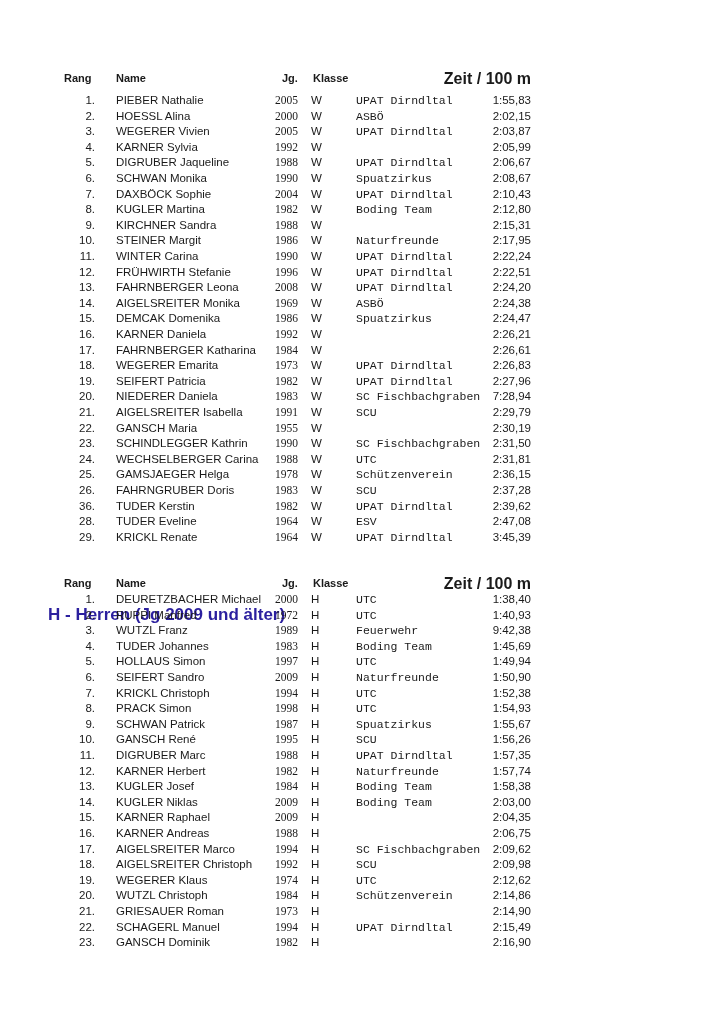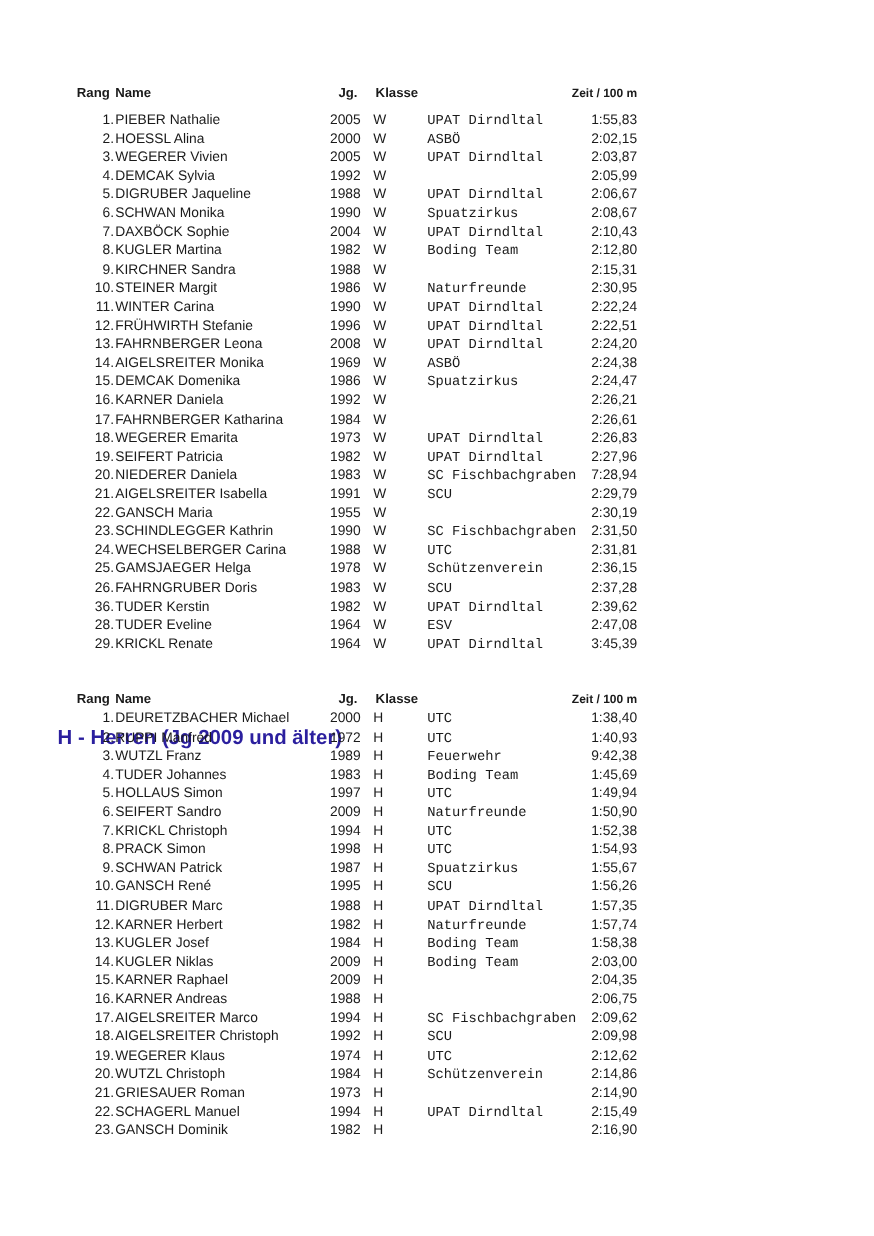--- a/index.html
+++ b/index.html
@@ -5,28 +5,28 @@
   html, body { margin: 0; padding: 0; background: #ffffff; }
   body {
     width: 728px; height: 1030px; position: relative; overflow: hidden;
     font-family: "Liberation Sans", sans-serif; color: #1a1a1a; font-size: 11.5px;
   }
   .section { position: absolute; left: 0; width: 728px; }
   .hdr, .row { position: absolute; left: 0; width: 608px; height: 15.6px; line-height: 15.6px; white-space: nowrap; }
   .hdr { font-weight: bold; font-size: 11px; }
   .c-rang { position: absolute; left: 64px; }
   .c-rank { position: absolute; left: 62px; width: 33px; text-align: right; }
-  .c-name { position: absolute; left: 96px; }
+  .c-name { position: absolute; left: 116px; }
   .c-jg-h { position: absolute; left: 282px; }
-  .c-jg { position: absolute; left: 275px; }
+  .c-jg { position: absolute; left: 275px; font-family: Liberation Serif, serif; }
   .c-sex { position: absolute; left: 311px; }
   .c-kl-h { position: absolute; left: 313px; }
   .c-club { position: absolute; left: 356px; font-family: Liberation Mono, monospace; }
   .c-time { position: absolute; right: 77px; text-align: center; }
-  .c-time-h { position: absolute; right: 77px; font-size: 10px; }
+  .c-time-h { position: absolute; right: 77px; font-size: 16px; }
   .sec-title { position: absolute; left: 48px; color: #2b1f9e; font-weight: bold; font-size: 17px; white-space: nowrap; margin-top: 44px; }
 </style>
 </head>
 <body>
 
 <div class="section" style="top:71px;">
   <div class="hdr" style="top:0;">
     <span class="c-rang">Rang</span>
     <span class="c-name">Name</span>
     <span class="c-jg-h">Jg.</span>
@@ -53,21 +53,21 @@
       <div class="row" style="top: 53.2px;">
         <span class="c-rank">3.</span>
         <span class="c-name">WEGERER Vivien</span>
         <span class="c-jg">2005</span>
         <span class="c-sex">W</span>
         <span class="c-club">UPAT Dirndltal</span>
         <span class="c-time">2:03,87</span>
       </div>
       <div class="row" style="top: 68.8px;">
         <span class="c-rank">4.</span>
-        <span class="c-name">DEMCAK Sylvia</span>
+        <span class="c-name">KARNER Sylvia</span>
         <span class="c-jg">1992</span>
         <span class="c-sex">W</span>
         <span class="c-club"></span>
         <span class="c-time">2:05,99</span>
       </div>
       <div class="row" style="top: 84.4px;">
         <span class="c-rank">5.</span>
         <span class="c-name">DIGRUBER Jaqueline</span>
         <span class="c-jg">1988</span>
         <span class="c-sex">W</span>
@@ -105,21 +105,21 @@
         <span class="c-sex">W</span>
         <span class="c-club"></span>
         <span class="c-time">2:15,31</span>
       </div>
       <div class="row" style="top: 162.4px;">
         <span class="c-rank">10.</span>
         <span class="c-name">STEINER Margit</span>
         <span class="c-jg">1986</span>
         <span class="c-sex">W</span>
         <span class="c-club">Naturfreunde</span>
-        <span class="c-time">2:30,95</span>
+        <span class="c-time">2:17,95</span>
       </div>
       <div class="row" style="top: 178px;">
         <span class="c-rank">11.</span>
         <span class="c-name">WINTER Carina</span>
         <span class="c-jg">1990</span>
         <span class="c-sex">W</span>
         <span class="c-club">UPAT Dirndltal</span>
         <span class="c-time">2:22,24</span>
       </div>
       <div class="row" style="top: 193.6px;">

